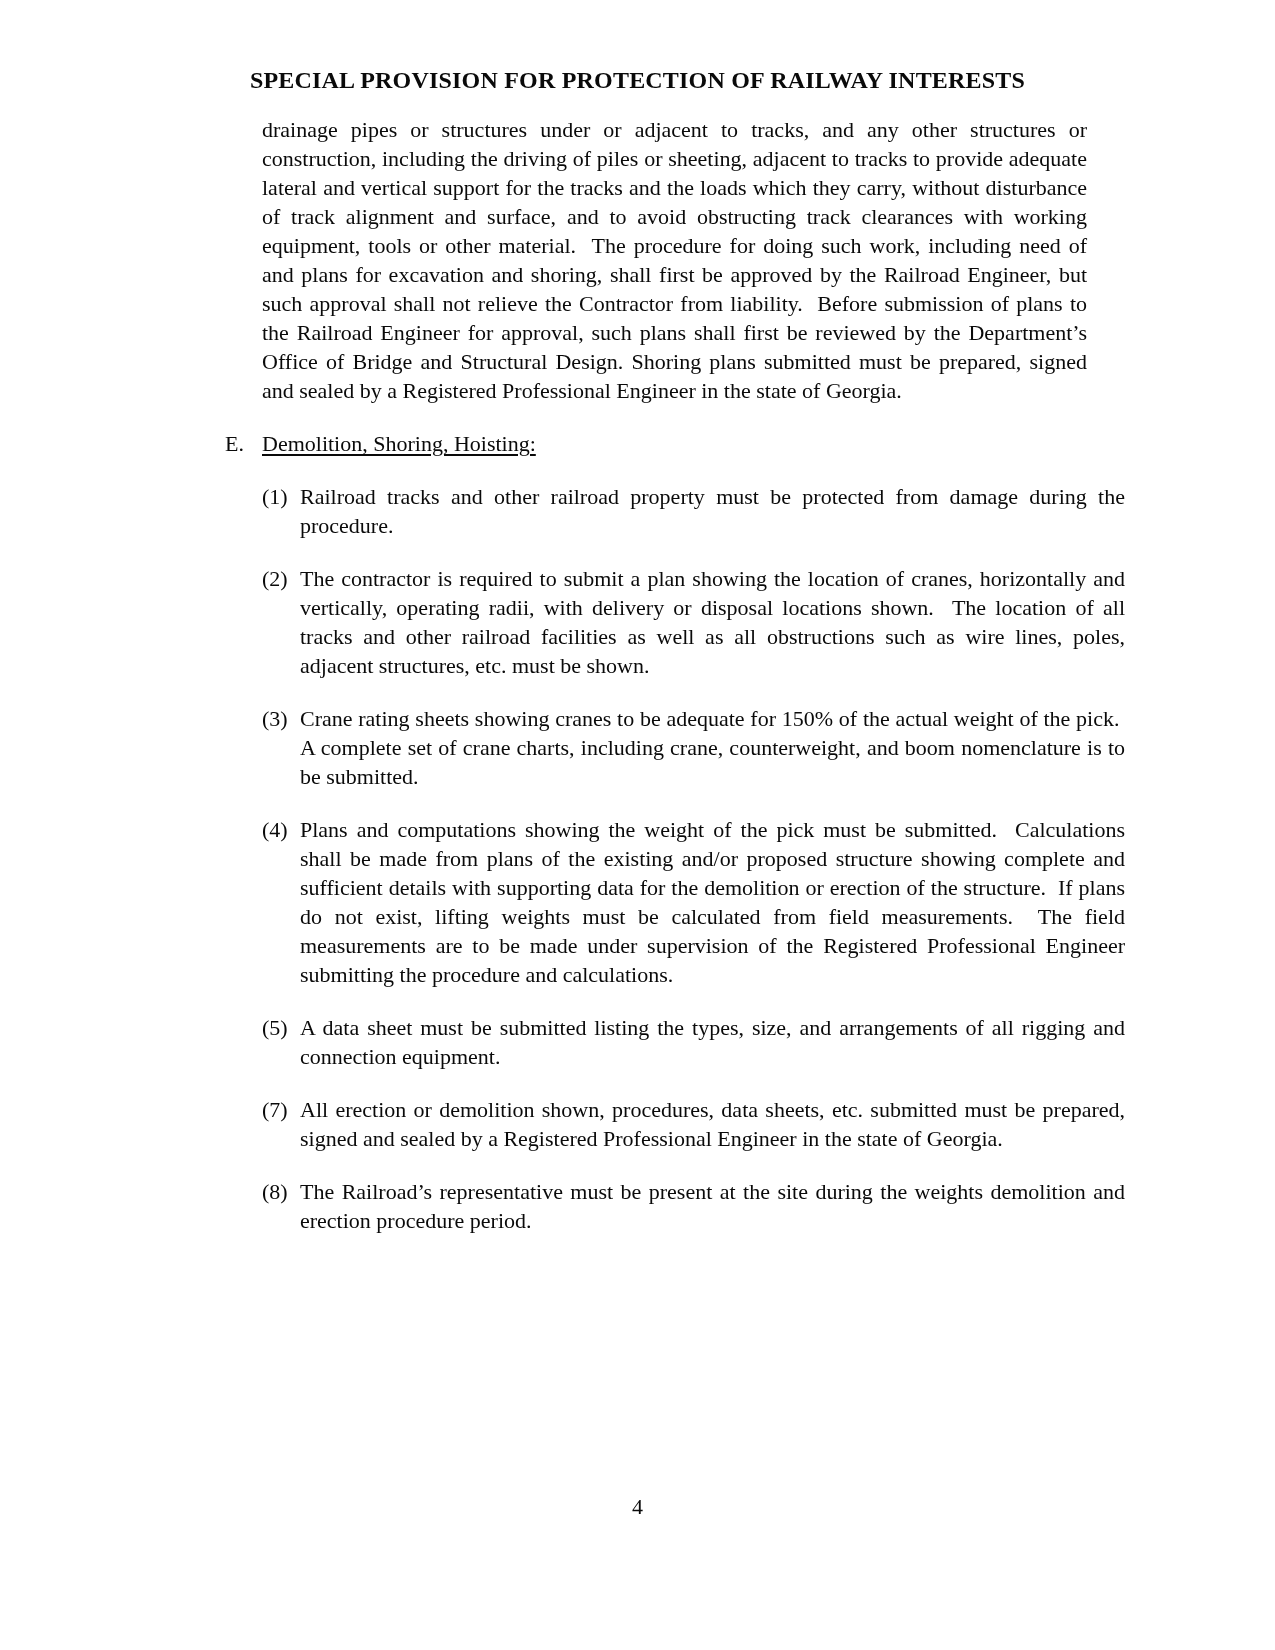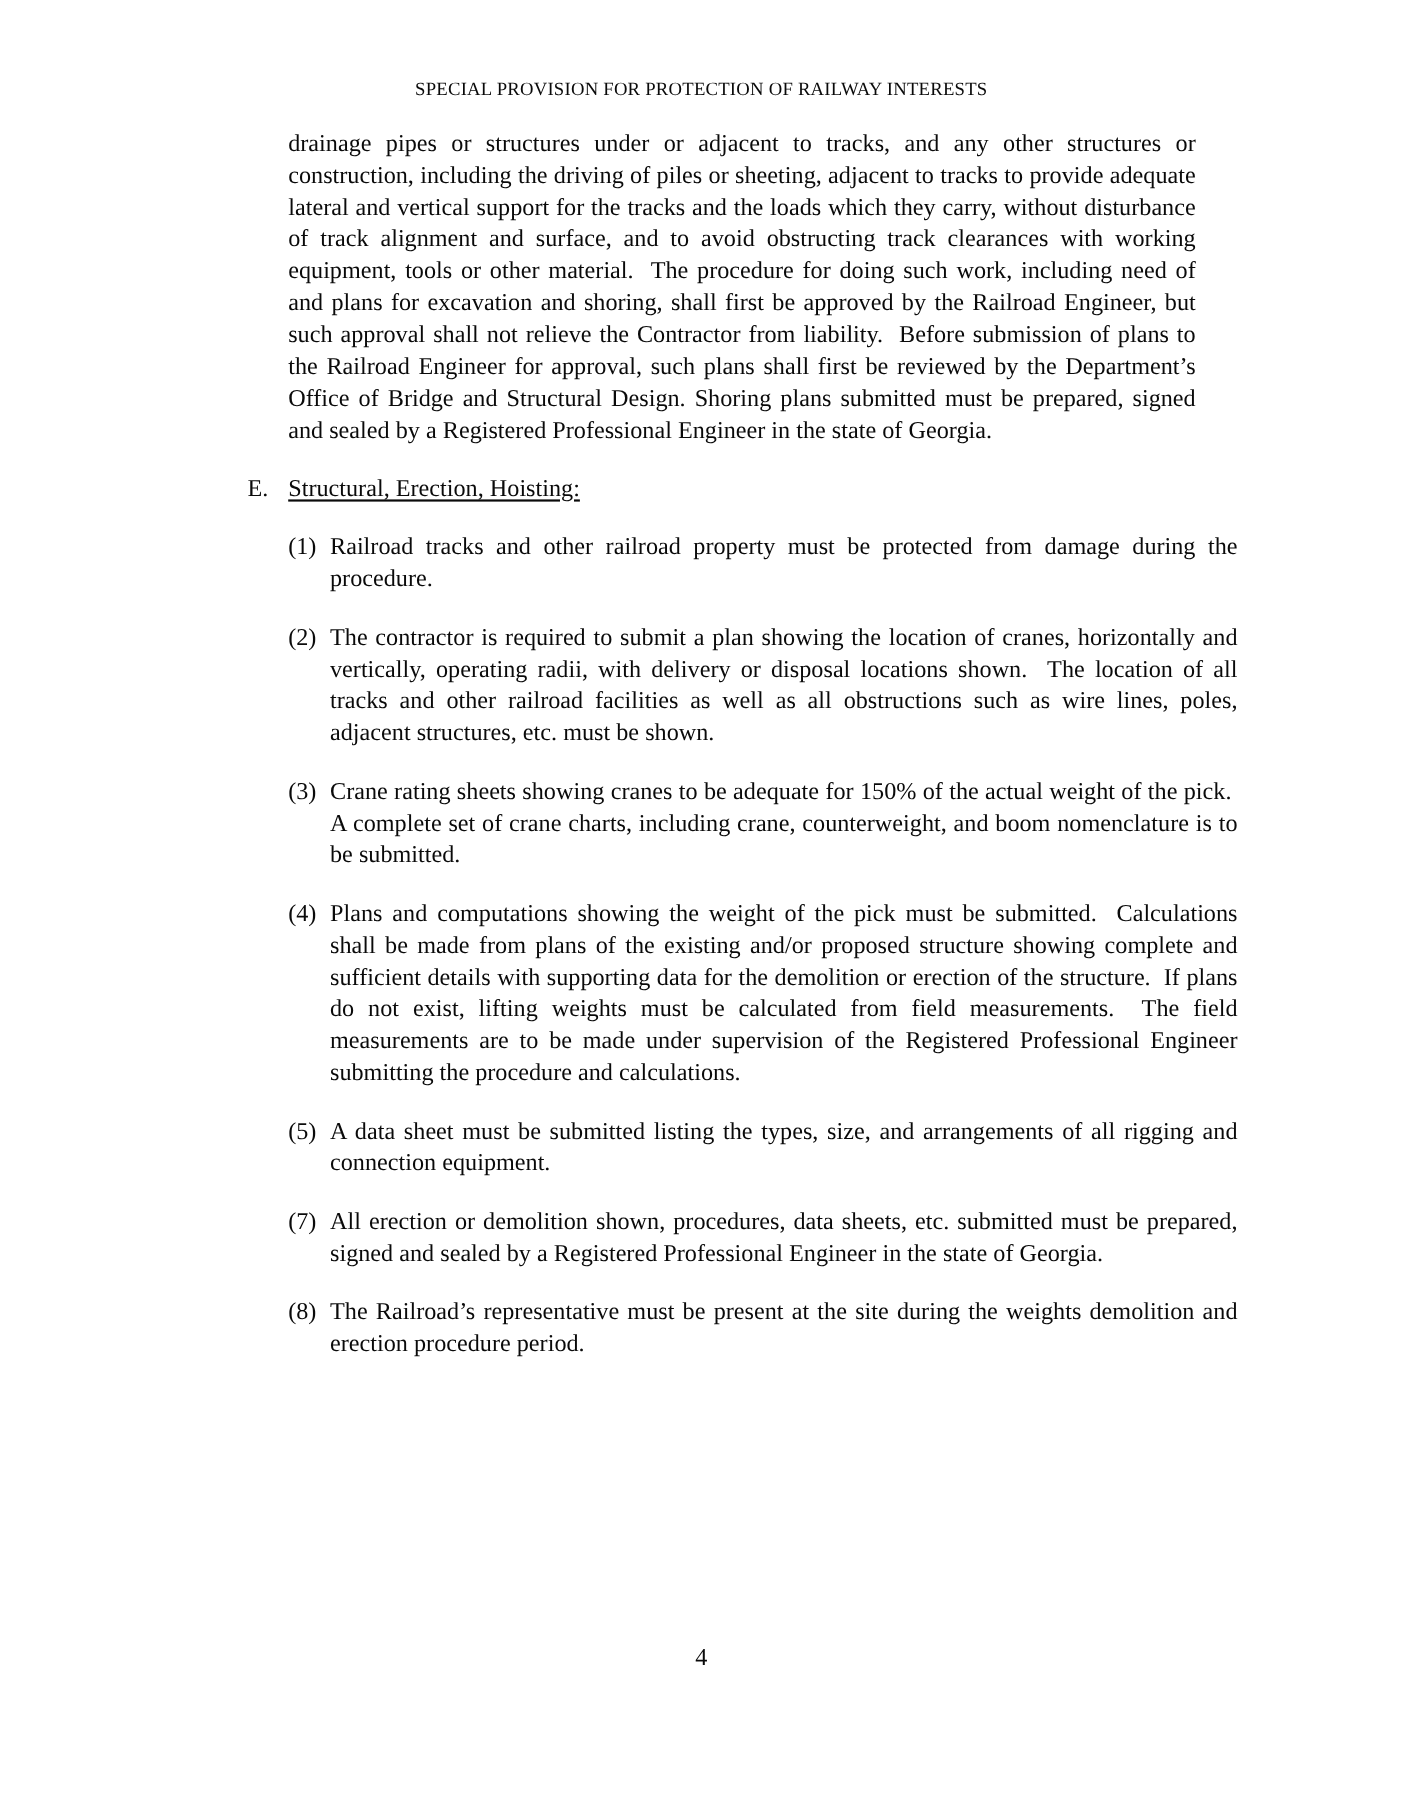--- a/index.html
+++ b/index.html
@@ -15,24 +15,25 @@
     color: #0a0a0a;
     font-family: "Liberation Serif", "DejaVu Serif", serif;
     font-size: 22px;
     line-height: 29px;
     box-sizing: border-box;
     padding-top: 66px;
     overflow: hidden;
   }
   .doc-title {
     text-align: center;
-    font-size: 17px;
+    font-size: 24px;
     line-height: 29px;
     margin: 0 0 20px 0;
     letter-spacing: 0.2px;
+    font-weight: bold;
   }
   .intro {
     margin: 15px 0 24px 262px;
     width: 825px;
     text-align: justify;
   }
   .section-head {
     margin: 0 0 24px 225px;
     white-space: nowrap;
   }
@@ -67,21 +68,21 @@
 </head>
 <body>
 
 <div class="page">
 
   <div class="doc-title">SPECIAL PROVISION FOR PROTECTION OF RAILWAY INTERESTS</div>
 
   <div class="intro">drainage pipes or structures under or adjacent to tracks, and any other structures or construction, including the driving of piles or sheeting, adjacent to tracks to provide adequate lateral and vertical support for the tracks and the loads which they carry, without disturbance of track alignment and surface, and to avoid obstructing track clearances with working equipment, tools or other material.&nbsp; The procedure for doing such work, including need of and plans for excavation and shoring, shall first be approved by the Railroad Engineer, but such approval shall not relieve the Contractor from liability.&nbsp; Before submission of plans to the Railroad Engineer for approval, such plans shall first be reviewed by the Department’s Office of Bridge and Structural Design. Shoring plans submitted must be prepared, signed and sealed by a Registered Professional Engineer in the state of Georgia.</div>
 
   <div class="section-head">
-    <span class="section-label">E.</span><span class="section-title">Structural, Erection, Hoisting:</span>
+    <span class="section-label">E.</span><span class="section-title">Demolition, Shoring, Hoisting:</span>
   </div>
 
   <div class="item">
     <span class="marker">(1)</span><span>Railroad tracks and other railroad property must be protected from damage during the procedure.</span>
   </div>
 
   <div class="item">
     <span class="marker">(2)</span><span>The contractor is required to submit a plan showing the location of cranes, horizontally and vertically, operating radii, with delivery or disposal locations shown.&nbsp; The location of all tracks and other railroad facilities as well as all obstructions such as wire lines, poles, adjacent structures, etc. must be shown.</span>
   </div>
 

